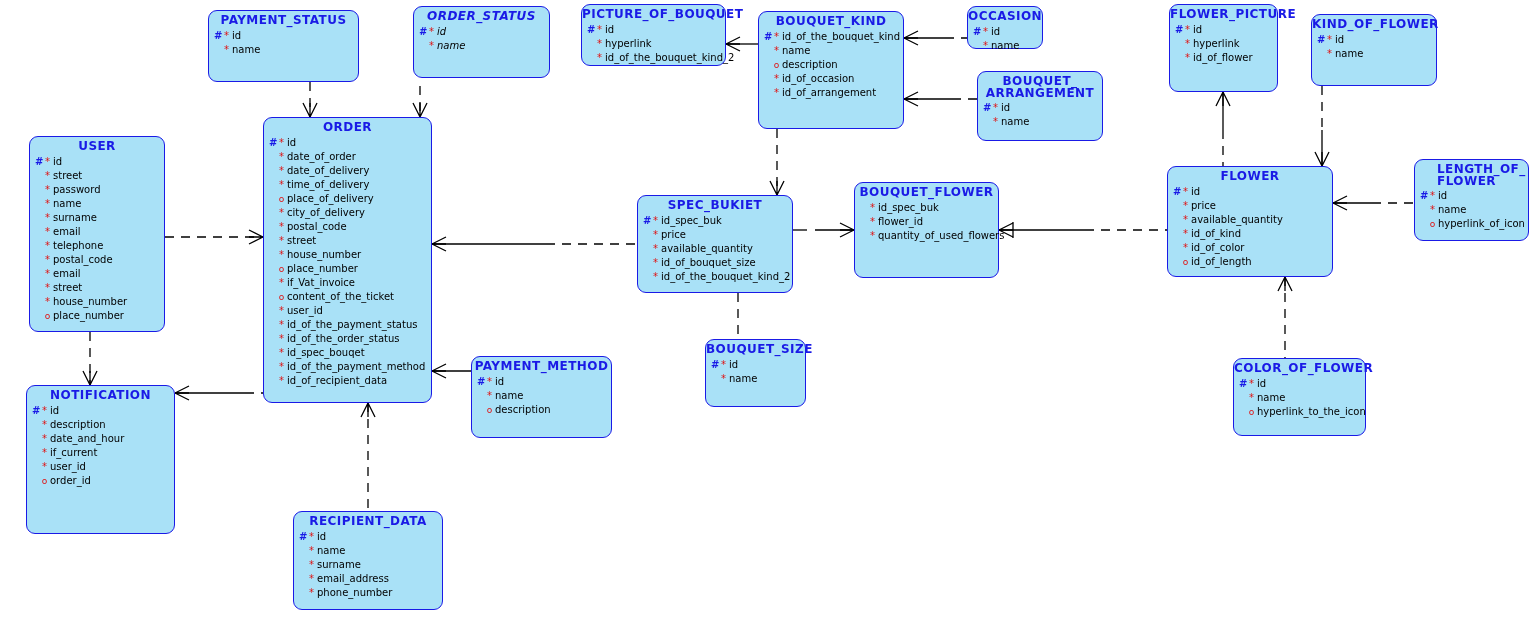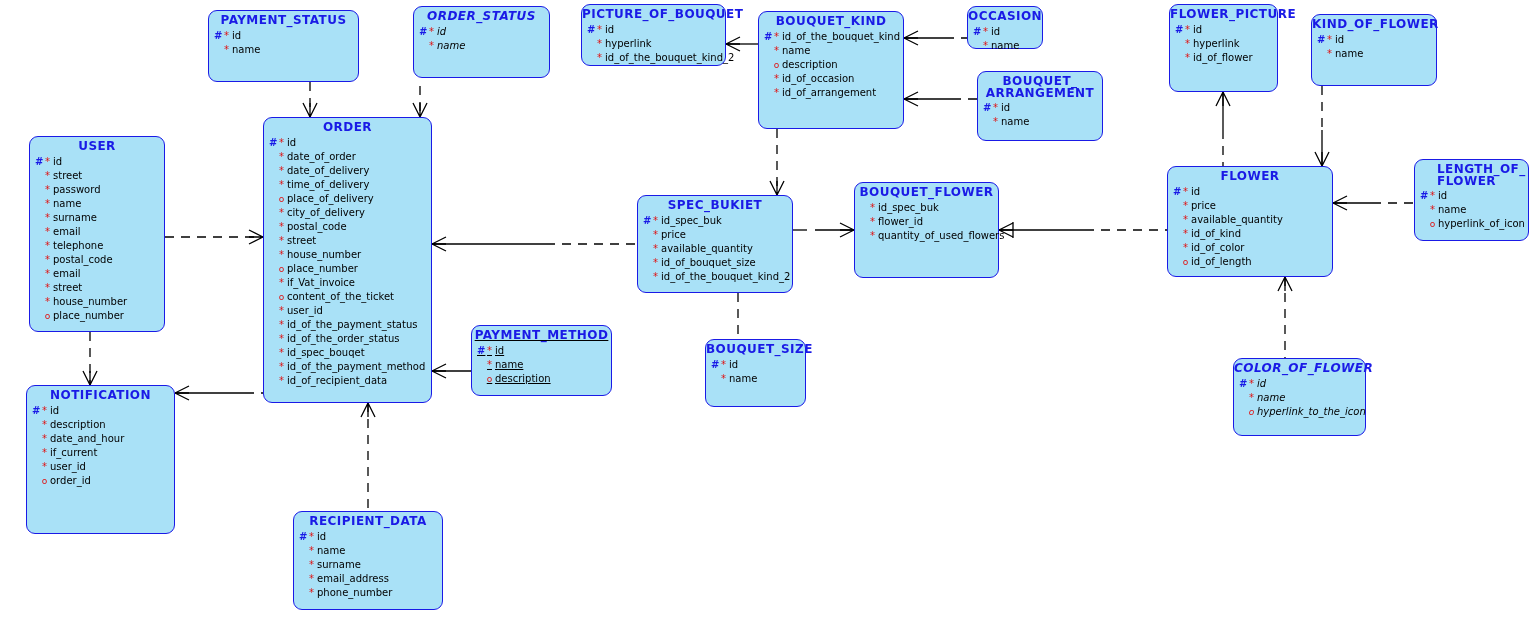--- a/index.html
+++ b/index.html
@@ -603,21 +603,21 @@
             <span class="mark req">*</span>
             <span class="aname">name</span>
           </div>
           <div class="attr">
             <span class="pk empty"></span>
             <span class="mark opt">o</span>
             <span class="aname">hyperlink_of_icon</span>
           </div>
         </div>
       </div>
-      <div class="entity" style="left: 471px; top: 325px; width: 141px; height: 71px; text-decoration: underline;">
+      <div class="entity" style="left: 471px; top: 356px; width: 141px; height: 82px;">
         <div class="ent-title">PAYMENT_METHOD</div>
         <div class="attrs">
           <div class="attr">
             <span class="pk">#</span>
             <span class="mark req">*</span>
             <span class="aname">id</span>
           </div>
           <div class="attr">
             <span class="pk empty"></span>
             <span class="mark req">*</span>
@@ -638,21 +638,21 @@
             <span class="mark req">*</span>
             <span class="aname">id</span>
           </div>
           <div class="attr">
             <span class="pk empty"></span>
             <span class="mark req">*</span>
             <span class="aname">name</span>
           </div>
         </div>
       </div>
-      <div class="entity" style="left: 1233px; top: 358px; width: 133px; height: 78px; font-style: italic;">
+      <div class="entity" style="left: 1233px; top: 358px; width: 133px; height: 78px;">
         <div class="ent-title">COLOR_OF_FLOWER</div>
         <div class="attrs">
           <div class="attr">
             <span class="pk">#</span>
             <span class="mark req">*</span>
             <span class="aname">id</span>
           </div>
           <div class="attr">
             <span class="pk empty"></span>
             <span class="mark req">*</span>

